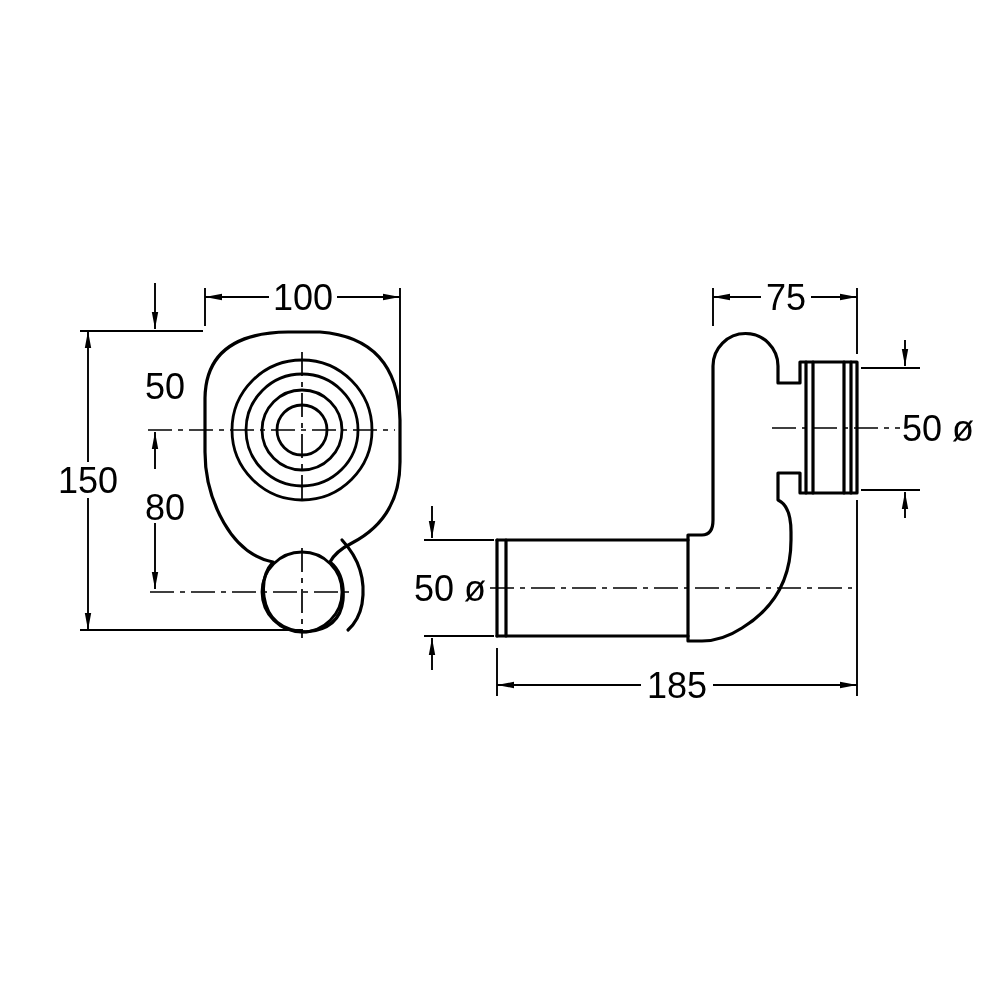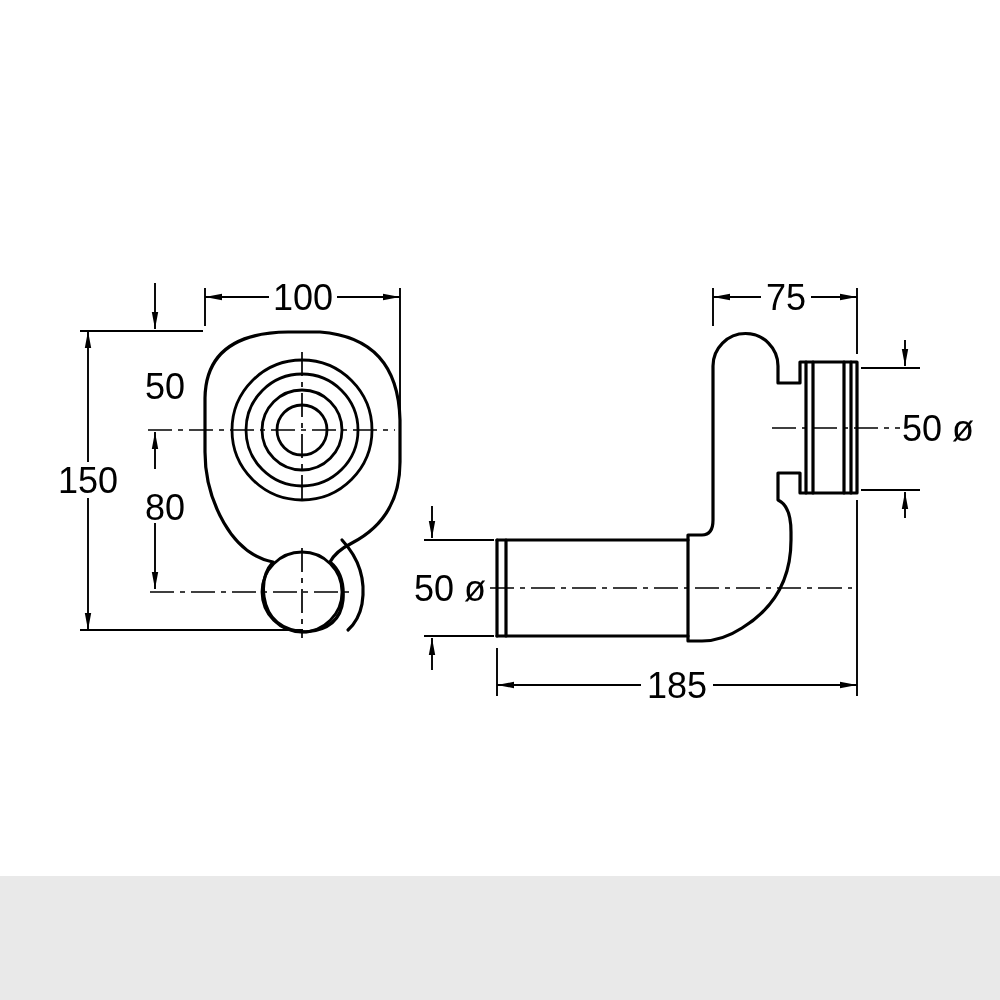--- a/index.html
+++ b/index.html
@@ -1,18 +1,18 @@
 <!DOCTYPE html>
 <html style="--line: #000000; --bg: #ffffff;"><head>
 <meta charset="utf-8">
 <style>
   :root { --line: #000000; --bg: #ffffff; }
   html,body { margin:0; padding:0; background:#e9e9e9; }
   .canvas {
-    position:relative; width:1000px; height:876px;
+    position:relative; width:1000px; height:1000px;
     background: var(--bg); margin:0 auto; overflow:hidden;
     font-family:"Liberation Sans", sans-serif;
   }
   svg { position:absolute; left:0; top:0; }
   .outline { fill:none; stroke:var(--line); stroke-width:3.2; stroke-linejoin:round; stroke-linecap:round; }
   .ring    { fill:none; stroke:var(--line); stroke-width:2.8; }
   .thin    { fill:none; stroke:var(--line); stroke-width:1.9; stroke-linecap:butt; }
   .center  { fill:none; stroke:var(--line); stroke-width:1.7; stroke-dasharray:24 6 5 6; }
   .dim-text { font-family:"Liberation Sans", sans-serif; font-size:36px; fill:var(--line); }
   .mask { fill:var(--bg); stroke:none; }

